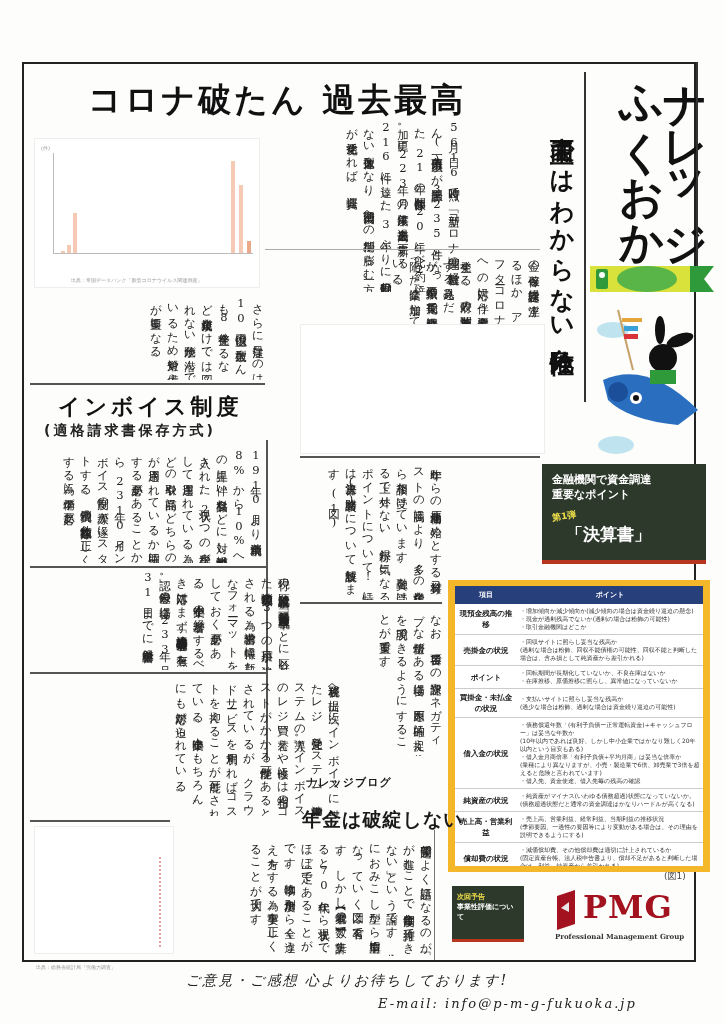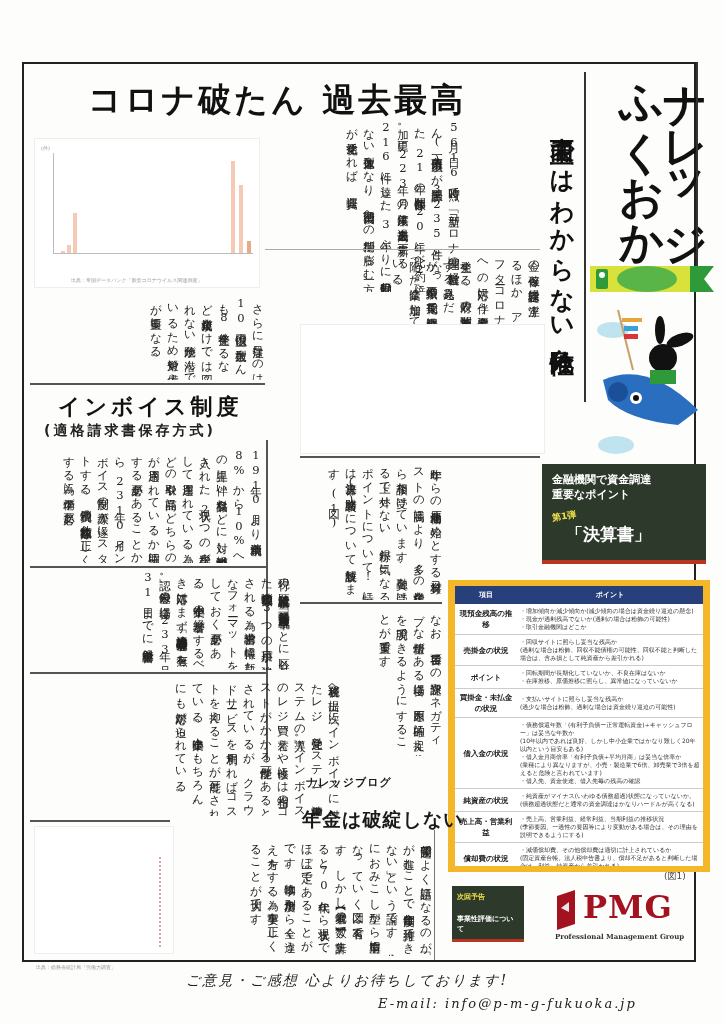--- a/index.html
+++ b/index.html
@@ -160,21 +160,21 @@
           </tr>
 
       </tbody>
     </table>
   </div>
 </div>
 <div class="abs" style="left:664px; top:870px; font-size:9px; color:#444;">(図1)</div>
 
 <div class="blackboard" style="left:452px; top:886px; width:72px; height:56px; padding:6px 5px; border-bottom-width:3px;">
   <div style="font-size:7px; color:#f1e14b; font-weight:bold;">次回予告</div>
-  <div style="font-size:7px; margin-top:12px; font-weight:bold;">事業性評価について</div>
+  <div style="font-size:7px; margin-top:0; font-weight:bold;">事業性評価について</div>
 </div>
 
 <div class="pmg-logo">
   <svg style="position:absolute; left:0; top:2px;" width="24" height="40" viewBox="0 0 24 40">
     <polygon points="2,6 20,0 20,34 2,40" fill="#a3121f"></polygon>
     <polygon points="6,18 14,12 14,22" fill="#e8e8e8"></polygon>
   </svg>
   <div style="position:absolute; left:28px; top:0; font-family:'DejaVu Serif', serif; font-weight:bold; font-size:32px; color:#a3121f; letter-spacing:1px;">PMG</div>
   <div style="position:absolute; left:0; top:44px; font-family:'DejaVu Serif', serif; font-size:7px; color:#333; font-weight:bold; white-space:nowrap;">Professional Management Group</div>
 </div>

